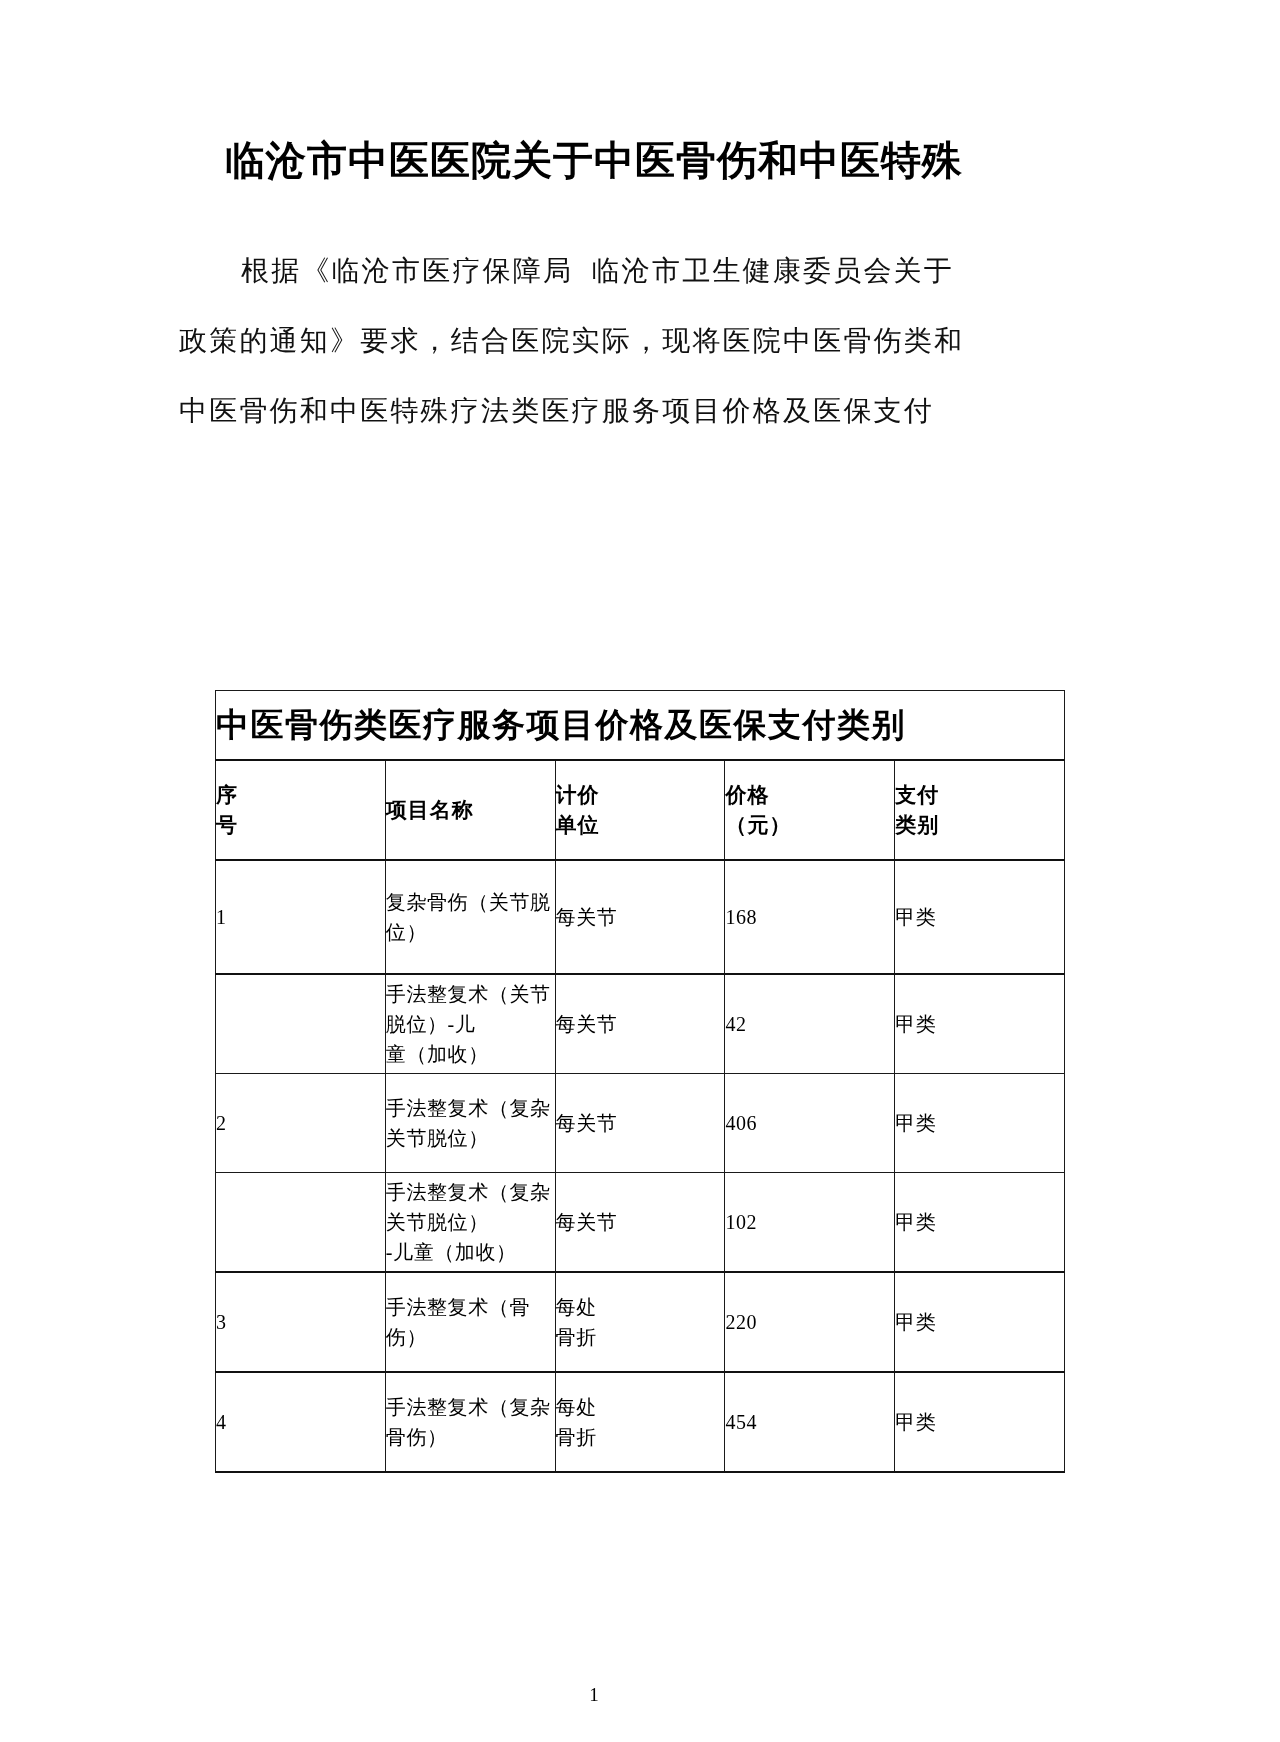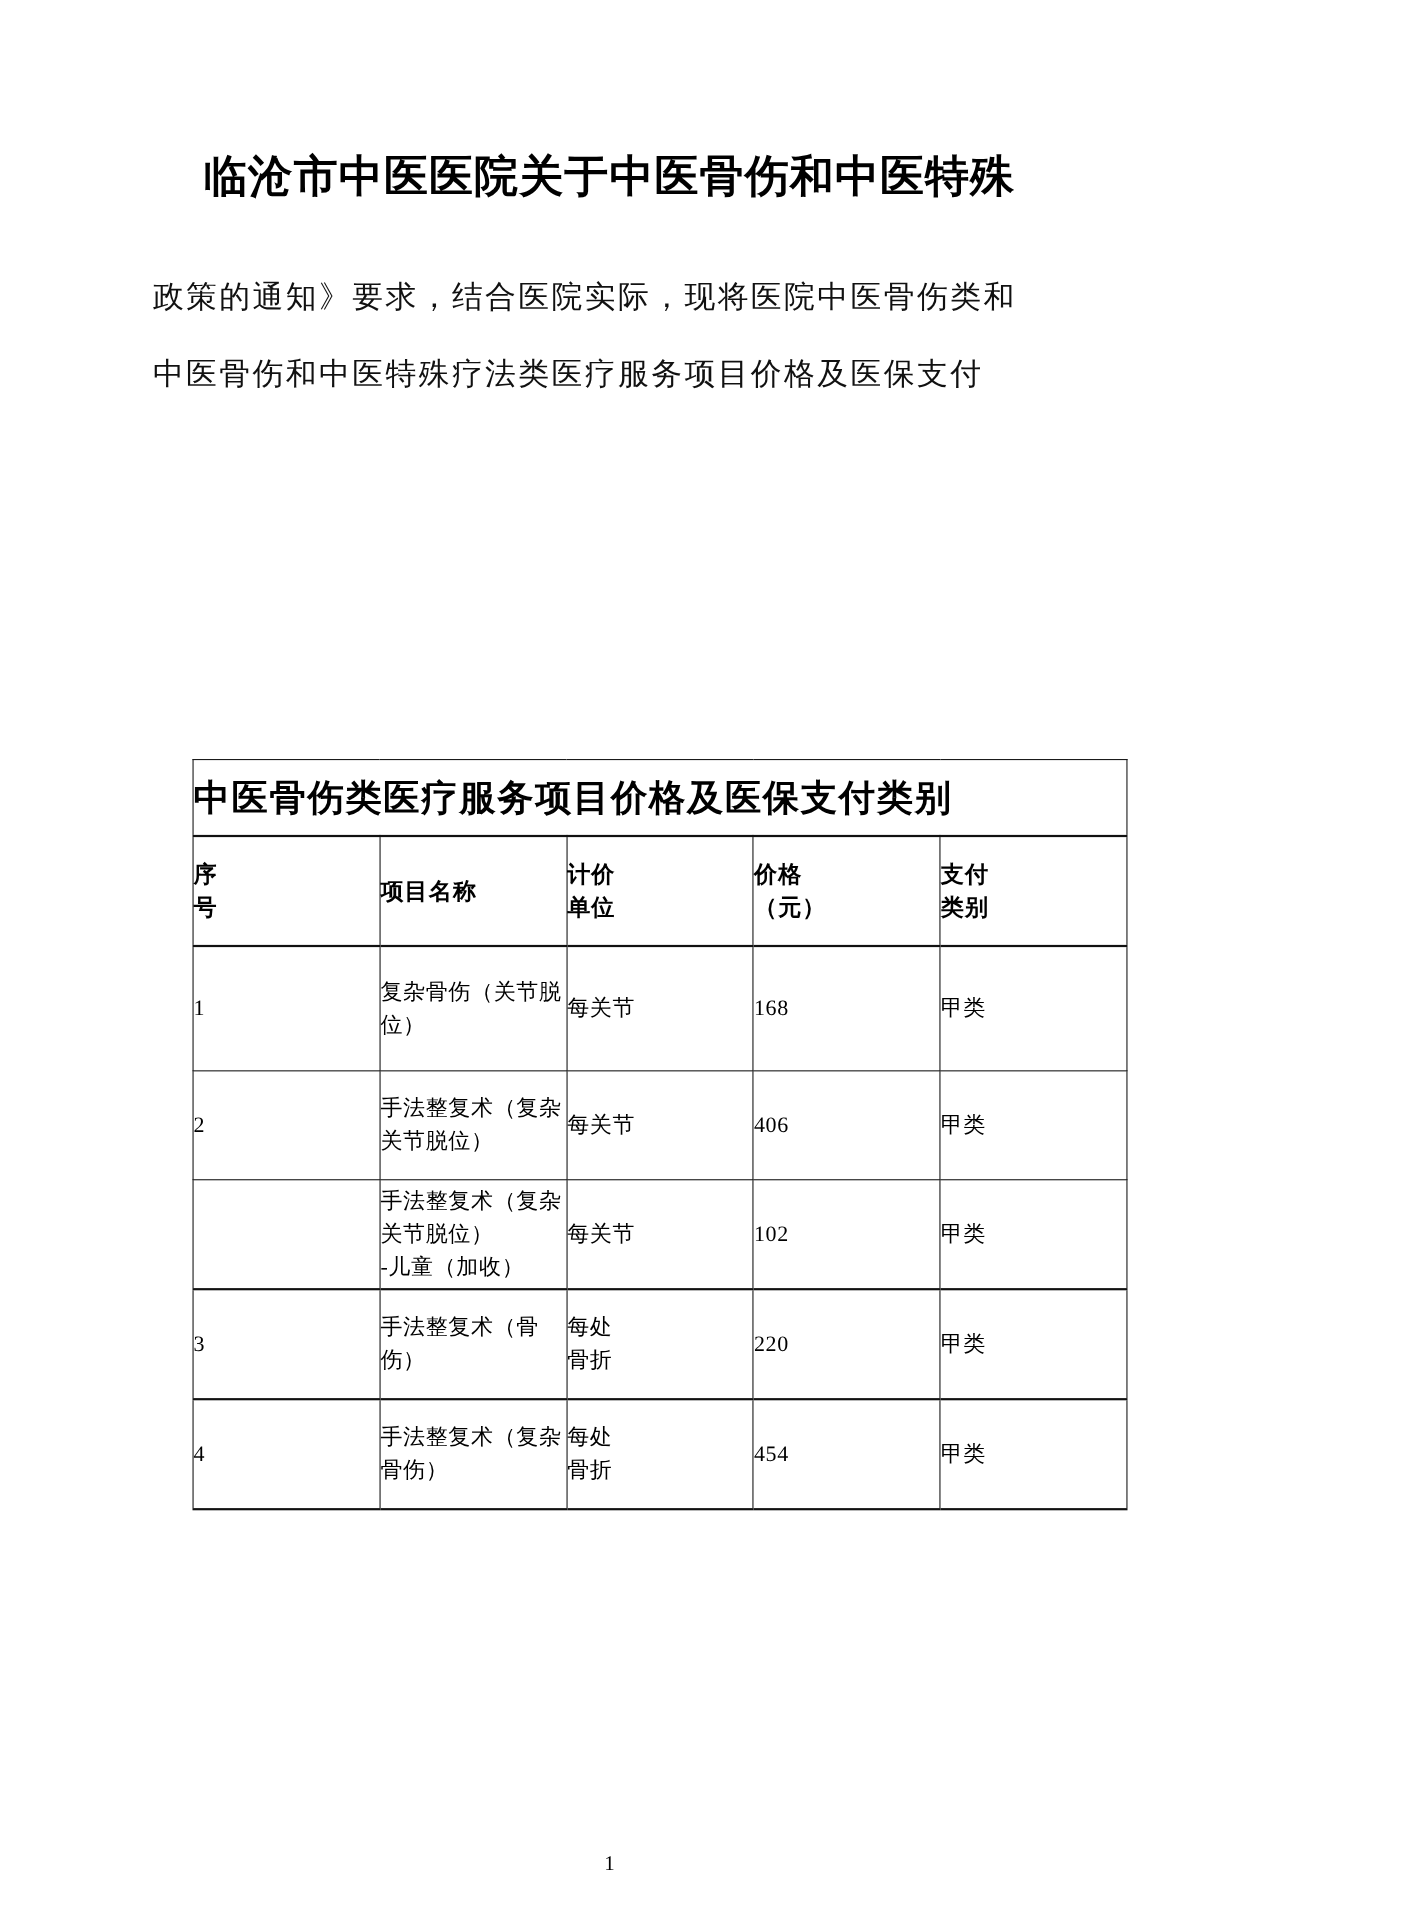--- a/index.html
+++ b/index.html
@@ -14,20 +14,21 @@
     color: #000000;
     position: relative;
     overflow: hidden;
   }
 
   .page {
     width: 1108px;
     height: 1742px;
     position: relative;
     box-sizing: border-box;
+    margin-left: 40px;
   }
 
   
   .doc-title {
     margin: 0;
     padding-top: 128px;
     text-align: center;
     font-family: "Liberation Serif", "DejaVu Serif", serif;
     font-weight: bold;
     font-size: 40px;
@@ -133,20 +134,21 @@
 </head>
 <body>
 
 <div class="page">
 
   <h1 class="doc-title">
     <span class="tline">临沧市中医医院关于中医骨伤和中医特殊</span>
   </h1>
 
   <div class="body-block">
+    <div class="body-line indent">根据《临沧市医疗保障局  临沧市卫生健康委员会关于</div>
     <div class="body-line">政策的通知》要求，结合医院实际，现将医院中医骨伤类和</div>
     <div class="body-line">中医骨伤和中医特殊疗法类医疗服务项目价格及医保支付</div>
   </div>
 
   <div class="table-wrap">
     <table class="price-table">
       <tbody>
         <tr>
           <td class="tbl-title-cell" colspan="5">中医骨伤类医疗服务项目价格及医保支付类别</td>
         </tr>
@@ -176,20 +178,32 @@
           <td class="row-cell c-name cell-name">
             <span class="stack">复杂骨伤（关节脱位）</span>
           </td>
           <td class="row-cell c-unit cell-unit">
             <span class="stack">每关节</span>
           </td>
           <td class="row-cell c-price">168</td>
           <td class="row-cell c-pay">甲类</td>
         </tr>
 
+        <tr class="r-mid thick-top">
+          <td class="row-cell c-seq"></td>
+          <td class="row-cell c-name cell-name">
+            <span class="stack">手法整复术（关节脱位）-儿</span>
+            <span class="stack">童（加收）</span>
+          </td>
+          <td class="row-cell c-unit cell-unit">
+            <span class="stack">每关节</span>
+          </td>
+          <td class="row-cell c-price">42</td>
+          <td class="row-cell c-pay">甲类</td>
+        </tr>
 
         <tr class="r-mid">
           <td class="row-cell c-seq">2</td>
           <td class="row-cell c-name cell-name">
             <span class="stack">手法整复术（复杂</span>
             <span class="stack">关节脱位）</span>
           </td>
           <td class="row-cell c-unit cell-unit">
             <span class="stack">每关节</span>
           </td>

